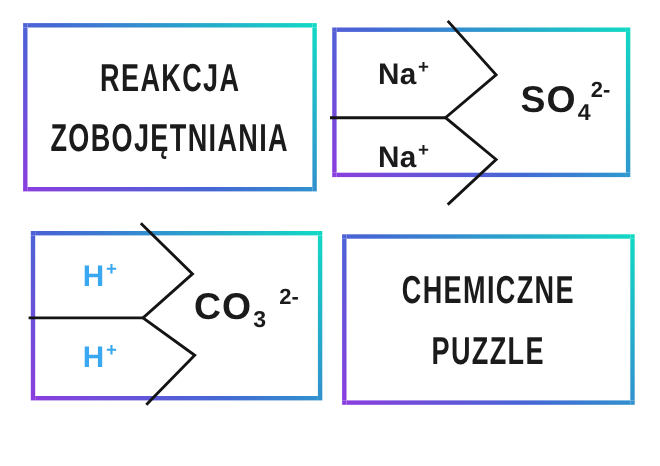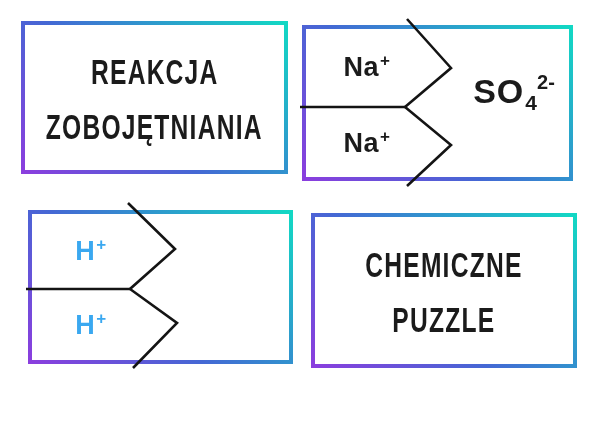--- a/index.html
+++ b/index.html
@@ -19,21 +19,21 @@
     position: absolute;
     box-sizing: border-box;
     background: #ffffff;
     border: 4px solid transparent;
     border-image: linear-gradient(45deg,
       var(--border-gradient-start, #8a3ede) 0%,
       var(--border-gradient-mid, #4468d4) 42%,
       var(--border-gradient-end, #12d8c4) 100%) 1;
   }
   #card-reakcja   { left: 21px;  top: 21px;  width: 267px; height: 153px; }
-  #card-na2so4    { left: 302px; top: 25px;  width: 271px; height: 156px; }
+  #card-na2so4    { left: 302px; top: 25px;  width: 271px; height: 136px; }
   #card-h2co3     { left: 28px;  top: 210px; width: 265px; height: 154px; }
   #card-chemiczne { left: 311px; top: 213px; width: 266px; height: 155px; border-radius: 13px; }
 
   .card-text {
     display: flex;
     flex-direction: column;
     justify-content: center;
     align-items: center;
     padding-top: 2px;
   }
@@ -117,20 +117,23 @@
     <svg class="puzzle-svg" width="265" height="154" viewBox="0 0 265 154" preserveAspectRatio="none">
       <line x1="-2" y1="79" x2="102" y2="79"></line>
       <polyline points="100,-7 147,39 102,79 149,113 105,158"></polyline>
     </svg>
     <div class="ion cation cation-h" id="h-top">
       <span>H</span><sup>+</sup>
     </div>
     <div class="ion cation cation-h" id="h-bot">
       <span>H</span><sup>+</sup>
     </div>
+    <div class="ion anion spaced" id="co3">
+      <span>CO</span><sub>3</sub><sup>2-</sup>
+    </div>
   </section>
 
   <section class="card card-text" id="card-chemiczne">
     <div class="title-line">CHEMICZNE</div>
     <div class="title-line">PUZZLE</div>
   </section>
 
 </div>
 
 </body></html>

